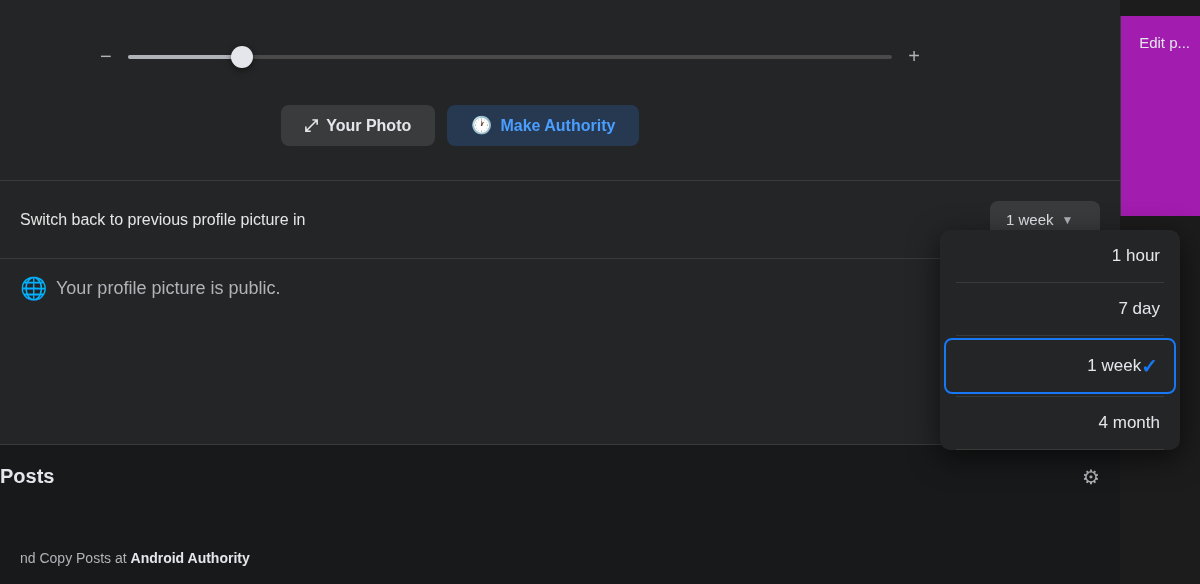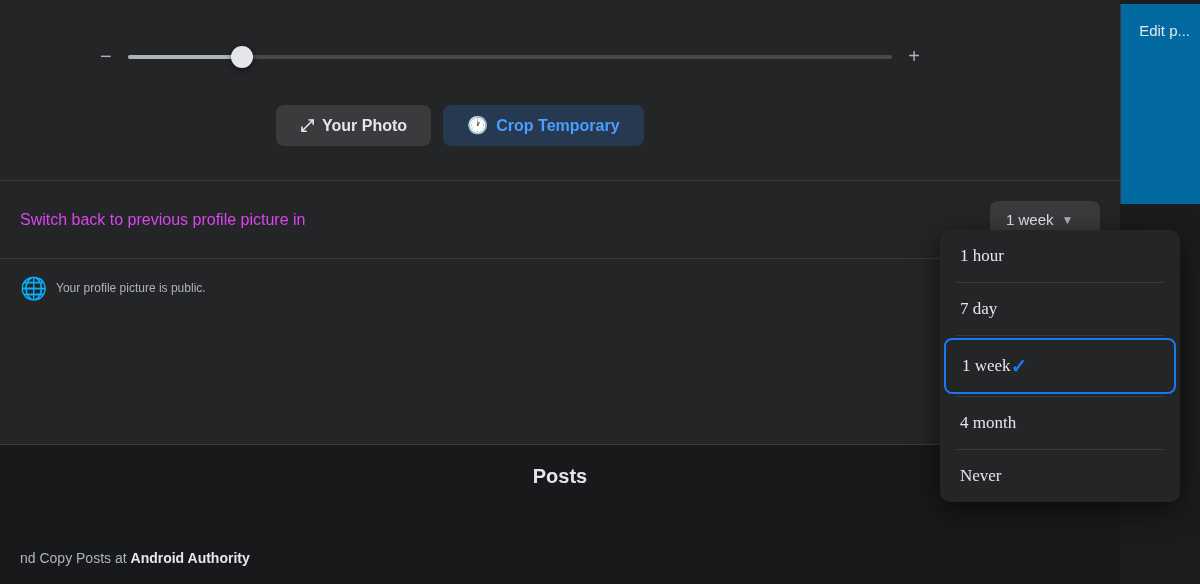--- a/index.html
+++ b/index.html
@@ -9,25 +9,25 @@
       height: 584px;
       background: #1c1c1c;
       font-family: -apple-system, BlinkMacSystemFont, 'Segoe UI', Helvetica, Arial, sans-serif;
       overflow: hidden;
       position: relative;
     }
 
     
     .right-panel-edge {
       position: absolute;
-      top: 4px;
+      top: 16px;
       right: 0;
       width: 80px;
       height: 200px;
-      background: #0369a1;
+      background: #a21caf;
       border-left: 1px solid #3a3a3a;
     }
 
     .right-panel-edit-label {
       position: absolute;
       top: 18px;
       right: 10px;
       color: #e4e6eb;
       font-size: 15px;
       font-weight: 500;
@@ -136,21 +136,21 @@
       background: #242526;
       border-top: 1px solid #3a3a3a;
       border-bottom: 1px solid #3a3a3a;
       padding: 20px 20px;
       display: flex;
       align-items: center;
       justify-content: space-between;
     }
 
     .switch-back-text {
-      color: #d946ef;
+      color: #e5e5e5;
       font-size: 16px;
     }
 
     .dropdown-btn {
       background: #3a3b3c;
       color: #e4e6eb;
       border: none;
       border-radius: 8px;
       padding: 10px 16px;
       font-size: 15px;
@@ -181,21 +181,21 @@
 
     .globe-icon {
       width: 24px;
       height: 24px;
       color: #b0b3b8;
       flex-shrink: 0;
     }
 
     .profile-public-text {
       color: #b0b3b8;
-      font-size: 12px;
+      font-size: 18px;
     }
 
     
     .bottom-bar {
       position: absolute;
       top: 330px;
       left: 0;
       right: 0;
       display: flex;
       align-items: center;
@@ -217,21 +217,20 @@
     .posts-area {
       position: absolute;
       bottom: 0;
       left: 0;
       right: 0;
       height: 140px;
       background: #18191a;
       border-top: 1px solid #3a3a3a;
       display: flex;
       flex-direction: column;
-      align-items: center;
       padding-top: 20px;
     }
 
     .posts-title {
       color: #e4e6eb;
       font-size: 20px;
       font-weight: 700;
     }
 
     .posts-settings-icon {
@@ -270,23 +269,22 @@
       z-index: 100;
     }
 
     .dropdown-item {
       padding: 16px 20px;
       color: #e4e6eb;
       font-size: 17px;
       cursor: pointer;
       display: flex;
       align-items: center;
-      justify-content: flex-start;
+      justify-content: flex-end;
       transition: background 0.1s;
-      font-family: Liberation Serif, serif;
     }
 
     .dropdown-item.selected {
       border: 2px solid #1877f2;
       border-radius: 8px;
       margin: 2px 4px;
       padding: 14px 16px;
     }
 
     .checkmark {
@@ -333,21 +331,21 @@
     <span class="slider-plus">+</span>
   </div>
 
   <div class="buttons-row">
     <button class="btn-crop">
       <span style="font-size:17px;">⤢</span>
       <span>Your Photo</span>
     </button>
     <button class="btn-temporary">
       <span style="font-size:17px;">🕐</span>
-      <span>Crop Temporary</span>
+      <span>Make Authority</span>
     </button>
   </div>
 
   <div class="switch-back-panel">
     <span class="switch-back-text">Switch back to previous profile picture in</span>
     <button class="dropdown-btn">
       <span>1 week</span>
       <span class="dropdown-chevron">▼</span>
     </button>
   </div>
@@ -382,16 +380,13 @@
     <div class="dropdown-divider"></div>
     <div class="dropdown-item selected">
       <span>1 week</span>
       <span class="checkmark">✓</span>
     </div>
     <div class="dropdown-divider"></div>
     <div class="dropdown-item">
       <span>4 month</span>
     </div>
     <div class="dropdown-divider"></div>
-    <div class="dropdown-item">
-      <span>Never</span>
-    </div>
   </div>
 
 </body></html>

